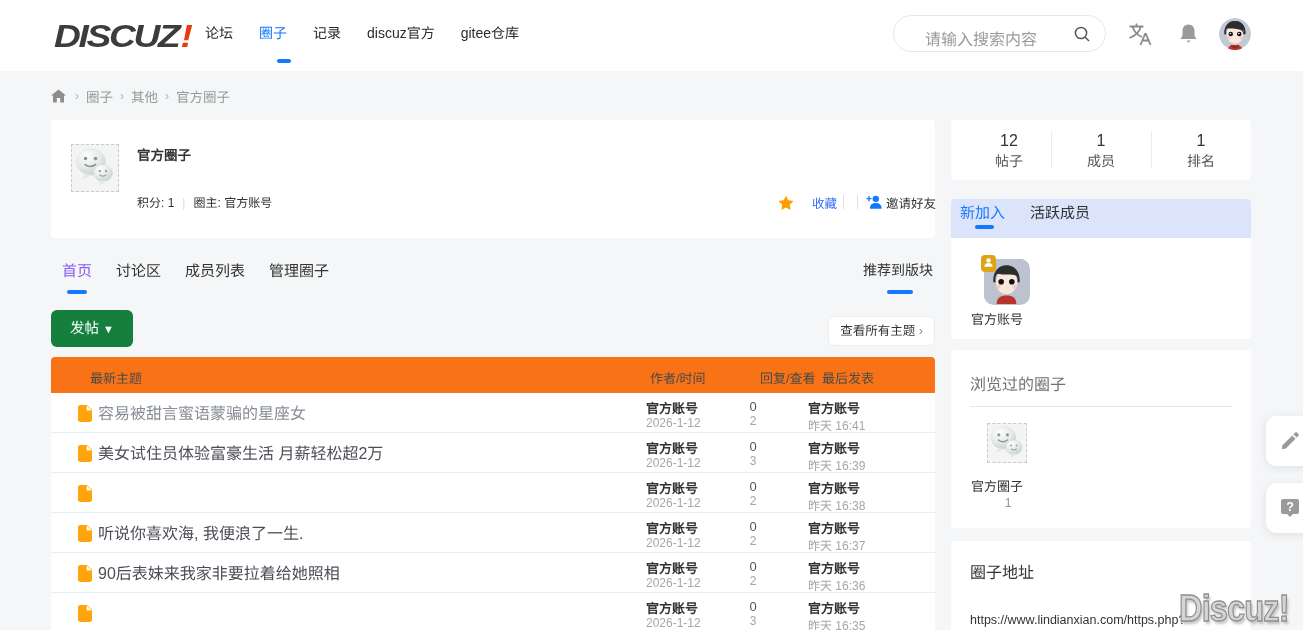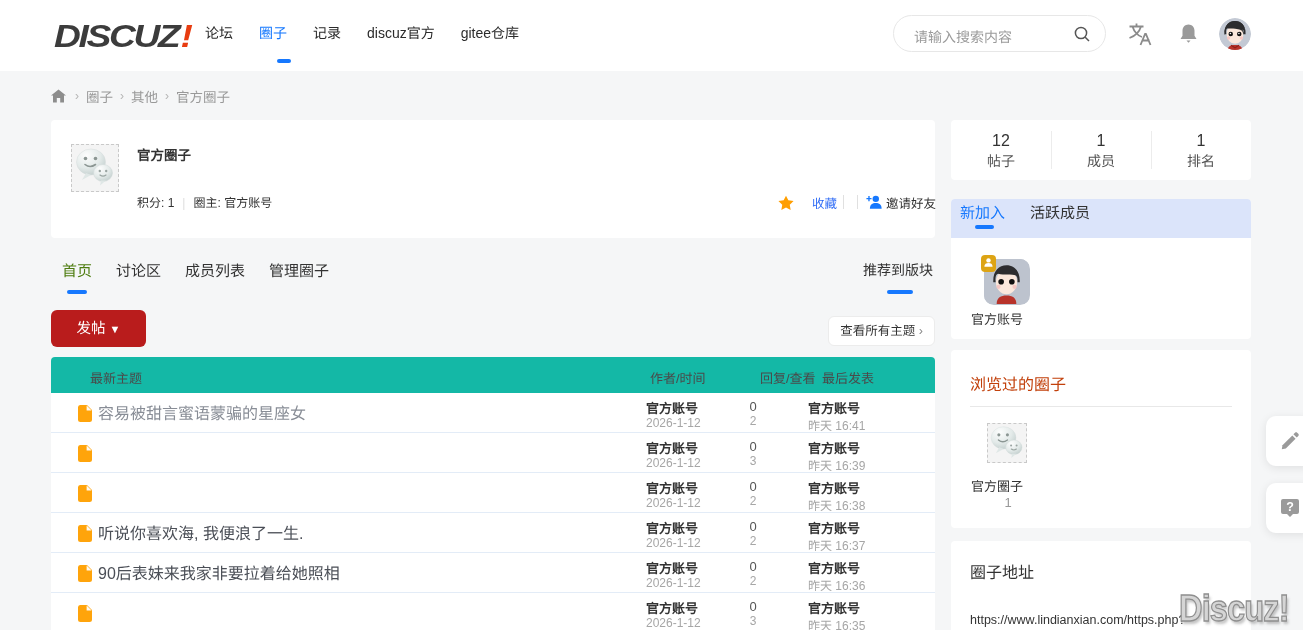--- a/index.html
+++ b/index.html
@@ -8,21 +8,21 @@
 body{background:#f5f6f7;font-family:"Liberation Sans",sans-serif;color:#333;position:relative}
 
 .nav{position:absolute;left:0;top:0;width:1303px;height:71px;background:#fff}
 .logo{position:absolute;left:54px;top:18px;font-size:32px;font-weight:bold;font-style:italic;letter-spacing:-2px;color:#3c3c3c;transform:scaleX(1.16);transform-origin:left center;white-space:nowrap}
 .logo .ex{color:#e83c10;margin-left:2px}
 .navlinks{position:absolute;left:205px;top:22px;font-size:14px;color:#2b2b2b;white-space:nowrap}
 .navlinks span{margin-right:26px}
 .navlinks .act{color:#1678fe}
 .navdash{position:absolute;left:277px;top:59px;width:14px;height:4px;border-radius:2px;background:#1678fe}
 .search{position:absolute;left:893px;top:15px;width:213px;height:37px;border:1px solid #e7e7e7;border-radius:19px;background:#fff}
-.search .ph{position:absolute;left:20px;top:10px;font-size:14px;color:#9b9b9b}
+.search .ph{position:absolute;left:31px;top:10px;font-size:16px;color:#9b9b9b}
 .search svg{position:absolute;right:14px;top:9px}
 .icoTrans{position:absolute;left:1128px;top:21px;width:26px;height:26px}
 .icoBell{position:absolute;left:1180px;top:24px;width:17px;height:20px}
 .navatar{position:absolute;left:1219px;top:18px;width:32px;height:32px;border-radius:50%;overflow:hidden}
 
 .crumb{position:absolute;left:51px;top:86px;font-size:13.5px;color:#999;display:flex;align-items:center;white-space:nowrap}
 .crumb .sep{margin:0 7px;color:#b5b5b5;font-size:12px}
 
 .card{position:absolute;background:#fff;border-radius:4px}
 .c1{left:51px;top:120px;width:884px;height:118px}
@@ -31,30 +31,30 @@
 .c1 .desc{position:absolute;left:86px;top:48px;font-size:12px;color:#3f3f3f}
 .c1 .meta{position:absolute;left:86px;top:73px;font-size:12px;color:#333}
 .c1 .meta .bar{color:#ddd;margin:0 8px}
 .c1 .acts{position:absolute;left:727px;top:74px;font-size:12.5px;display:flex;align-items:center;height:16px;white-space:nowrap}
 .c1 .acts .fav{color:#2e6bf6;margin-left:18px}
 .c1 .acts .d{width:1px;height:14px;background:#e0e0e0;margin-left:6px;display:inline-block}
 .c1 .acts .inv{margin-left:3px;color:#333}
 
 .tabs{position:absolute;left:62px;top:259px;font-size:15px;color:#333;white-space:nowrap}
 .tabs b{font-weight:normal;margin-right:24px}
-.tabs .act{color:#4d7c0f}
+.tabs .act{color:#8b5cf6}
 .tabdash{position:absolute;left:67px;top:290px;width:20px;height:4px;border-radius:2px;background:#1678fe}
 .rec{position:absolute;left:863px;top:259px;font-size:14px;color:#333}
 .recdash{position:absolute;left:887px;top:290px;width:26px;height:4px;border-radius:2px;background:#1678fe}
 
-.btnPost{position:absolute;left:51px;top:310px;width:95px;height:37px;background:#b91c1c;border-radius:6px;color:#fff;font-size:14.5px;text-align:center;line-height:37px}
+.btnPost{position:absolute;left:51px;top:310px;width:82px;height:37px;background:#15803d;border-radius:6px;color:#fff;font-size:14.5px;text-align:center;line-height:37px}
 .btnAll{position:absolute;left:828px;top:316px;width:107px;height:30px;background:#fff;border:1px solid #ececec;border-radius:6px;color:#333;font-size:12.5px;text-align:center;line-height:28px}
 
 .tbl{left:51px;top:357px;width:884px;height:273px;border-radius:4px 4px 0 0;overflow:hidden}
-.thead{position:absolute;left:0;top:0;width:884px;height:36px;background:#14b8a6;font-size:13px;color:#4a4a4a}
+.thead{position:absolute;left:0;top:0;width:884px;height:36px;background:#f97316;font-size:13px;color:#4a4a4a}
 .thead span{position:absolute;top:11px}
 .row{position:absolute;left:0;width:884px;height:40px;border-bottom:1px solid #e3ecf7;font-size:15px}
 .fico{position:absolute;left:27px;top:12px}
 .row .t{position:absolute;left:47px;top:7px;font-size:16px;color:#4b4f57;max-width:530px;overflow:hidden;white-space:nowrap}
 .row .t.vis{color:#888d96}
 .row .a1,.row .l1{position:absolute;top:5px;font-size:13px;font-weight:bold;color:#333}
 .row .a2,.row .l2{position:absolute;top:23px;font-size:12px;color:#a6a6a6}
 .row .a1,.row .a2{left:595px}
 .row .n1{position:absolute;left:692px;top:6px;width:20px;text-align:center;font-size:13px;color:#555}
 .row .n2{position:absolute;left:692px;top:21px;width:20px;text-align:center;font-size:12px;color:#a6a6a6}
@@ -68,21 +68,21 @@
 .stats .l{margin-top:0px;font-size:14px;color:#555}
 .mem{left:951px;top:199px;width:300px;height:140px}
 .memhead{position:absolute;left:0;top:0;width:300px;height:39px;background:#dbe4fa;border-radius:4px 4px 0 0;font-size:15px}
 .memhead .t1{position:absolute;left:9px;top:2px;color:#1678fe}
 .memhead .t2{position:absolute;left:79px;top:2px;color:#333}
 .memdash{position:absolute;left:24px;top:26px;width:19px;height:4px;border-radius:2px;background:#1678fe}
 .mavatar{position:absolute;left:33px;top:60px;width:46px;height:46px;border-radius:10px;overflow:hidden;background:#bdc3ce}
 .mbadge{position:absolute;left:30px;top:56px;width:15px;height:17px;border-radius:4px;background:#dda414}
 .mname{position:absolute;left:0px;top:110px;width:92px;text-align:center;font-size:13px;color:#333}
 .viewed{left:951px;top:350px;width:300px;height:178px}
-.viewed .h{position:absolute;left:19px;top:21px;font-size:16px;color:#c2410c}
+.viewed .h{position:absolute;left:19px;top:21px;font-size:16px;color:#737373}
 .viewed .hr{position:absolute;left:19px;top:56px;width:262px;border-top:1px solid #e8e8e8}
 .vavatar{position:absolute;left:36px;top:73px;width:40px;height:40px;border:1px dashed #c9c9c9;background:#f4f4f4;padding:1px}
 .viewed .nm{position:absolute;left:0px;top:126px;width:92px;text-align:center;font-size:13px;color:#333}
 .viewed .ct{position:absolute;left:6px;top:145px;width:102px;text-align:center;font-size:13px;color:#999}
 .addr{left:951px;top:541px;width:300px;height:120px}
 .addr .h{position:absolute;left:19px;top:18px;font-size:16px;color:#333}
 .addr .u{position:absolute;left:19px;top:72px;font-size:12.5px;color:#333}
 
 .wm{position:absolute;left:1179px;top:588px;font-size:37px;font-weight:bold;color:#d5d5d5;letter-spacing:-1px;-webkit-text-stroke:1.3px #8f8f8f;text-shadow:2px 3px 3px rgba(120,120,120,.45);transform:scaleX(.88);transform-origin:left top;z-index:5}
 
@@ -211,20 +211,21 @@
       <span class="n1">0</span>
       <span class="n2">2</span>
       <span class="l1">官方账号</span>
       <span class="l2">昨天 16:41</span>
     </div>
 <div class="row" style="top:76px">
       <svg class="fico" width="14" height="17" viewBox="0 0 14 17">
         <path d="M2 0 h7 l5 5 v9.5 a2.5 2.5 0 0 1-2.5 2.5 h-9 A2.5 2.5 0 0 1 0 14.5 v-12 A2.5 2.5 0 0 1 2 0 Z" fill="#ffa40b"></path>
         <path d="M8.6 0.4 L13.6 5.4 H8.6 Z" fill="#fff" opacity="0.95"></path>
       </svg>
+      <span class="t">美女试住员体验富豪生活 月薪轻松超2万</span>
       <span class="a1">官方账号</span>
       <span class="a2">2026-1-12</span>
       <span class="n1">0</span>
       <span class="n2">3</span>
       <span class="l1">官方账号</span>
       <span class="l2">昨天 16:39</span>
     </div>
 <div class="row" style="top:116px">
       <svg class="fico" width="14" height="17" viewBox="0 0 14 17">
         <path d="M2 0 h7 l5 5 v9.5 a2.5 2.5 0 0 1-2.5 2.5 h-9 A2.5 2.5 0 0 1 0 14.5 v-12 A2.5 2.5 0 0 1 2 0 Z" fill="#ffa40b"></path>
@@ -271,21 +272,21 @@
       <span class="a1">官方账号</span>
       <span class="a2">2026-1-12</span>
       <span class="n1">0</span>
       <span class="n2">3</span>
       <span class="l1">官方账号</span>
       <span class="l2">昨天 16:35</span>
     </div>
 </div>
 
 <div class="card stats">
-  <div class="col" style="left:0">
+  <div class="col" style="left:8px">
       <div class="n">12</div>
       <div class="l">帖子</div>
     </div>
   <div class="sdiv" style="left:100px"></div>
     <div class="col" style="left:100px">
       <div class="n">1</div>
       <div class="l">成员</div>
     </div>
   <div class="sdiv" style="left:200px"></div>
     <div class="col" style="left:200px">

